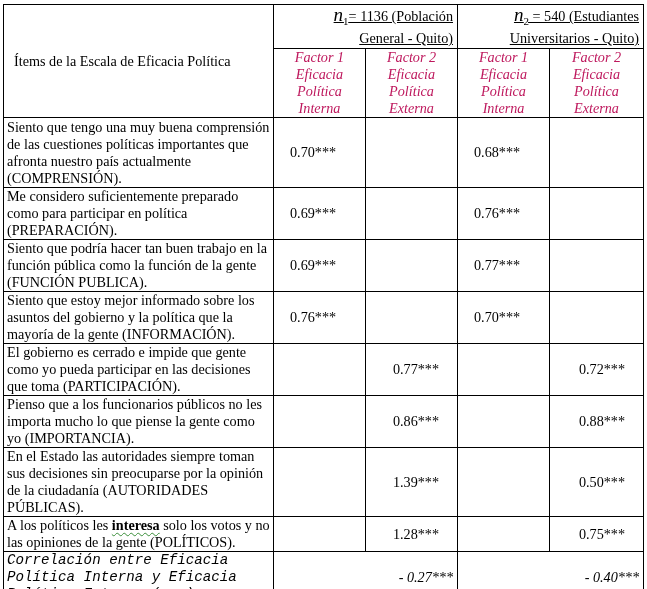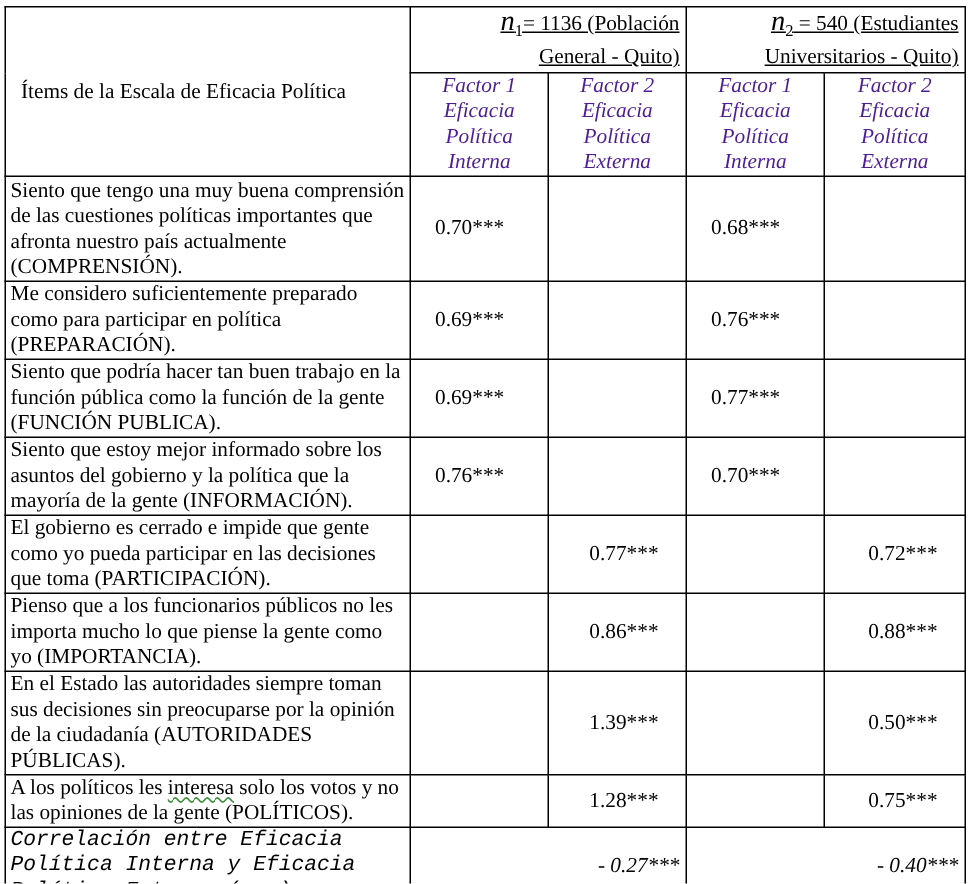--- a/index.html
+++ b/index.html
@@ -17,28 +17,28 @@
     border: 1.5px solid #000;
     padding: 0 4px;
     font-weight: normal;
     vertical-align: middle;
     line-height: 17px;
   }
   .item-header { text-align: left; padding-left: 10px !important; }
   .group-header { text-align: right; height: 43px; line-height: 17px; text-decoration: underline; }
   .n-sym { font-style: italic; font-size: 19px; }
   .n-sub { font-size: 11px; vertical-align: -4px; }
-  .factor-header { font-style: italic; height: 66px; line-height: 16.5px; color: #4c1d95; }
+  .factor-header { font-style: italic; height: 66px; line-height: 16.5px; color: #be185d; }
   .item-cell { text-align: left; padding: 0 3px !important; }
   .val-cell { text-align: center; }
   .ext-val { text-align: right; padding-right: 18px !important; }
   .int-val { text-align: left; padding-left: 16px !important; }
   .corr-label { font-style: italic; text-align: left; padding: 0 3px !important; font-family: Liberation Mono, monospace; }
   .corr-val { text-align: right; font-style: italic; }
-  .squiggle { text-decoration: underline wavy #3a8f3a; text-decoration-thickness: 1px; text-underline-offset: 2px; }
+  .squiggle { text-decoration: underline wavy #3a8f3a; text-decoration-thickness: 1px; text-underline-offset: 2px; font-weight: bold; }
 </style>
 </head>
 <body>
 
 <table class="factor-table">
   <colgroup>
     <col style="width:270px">
     <col style="width:92px">
     <col style="width:92px">
     <col style="width:92px">

